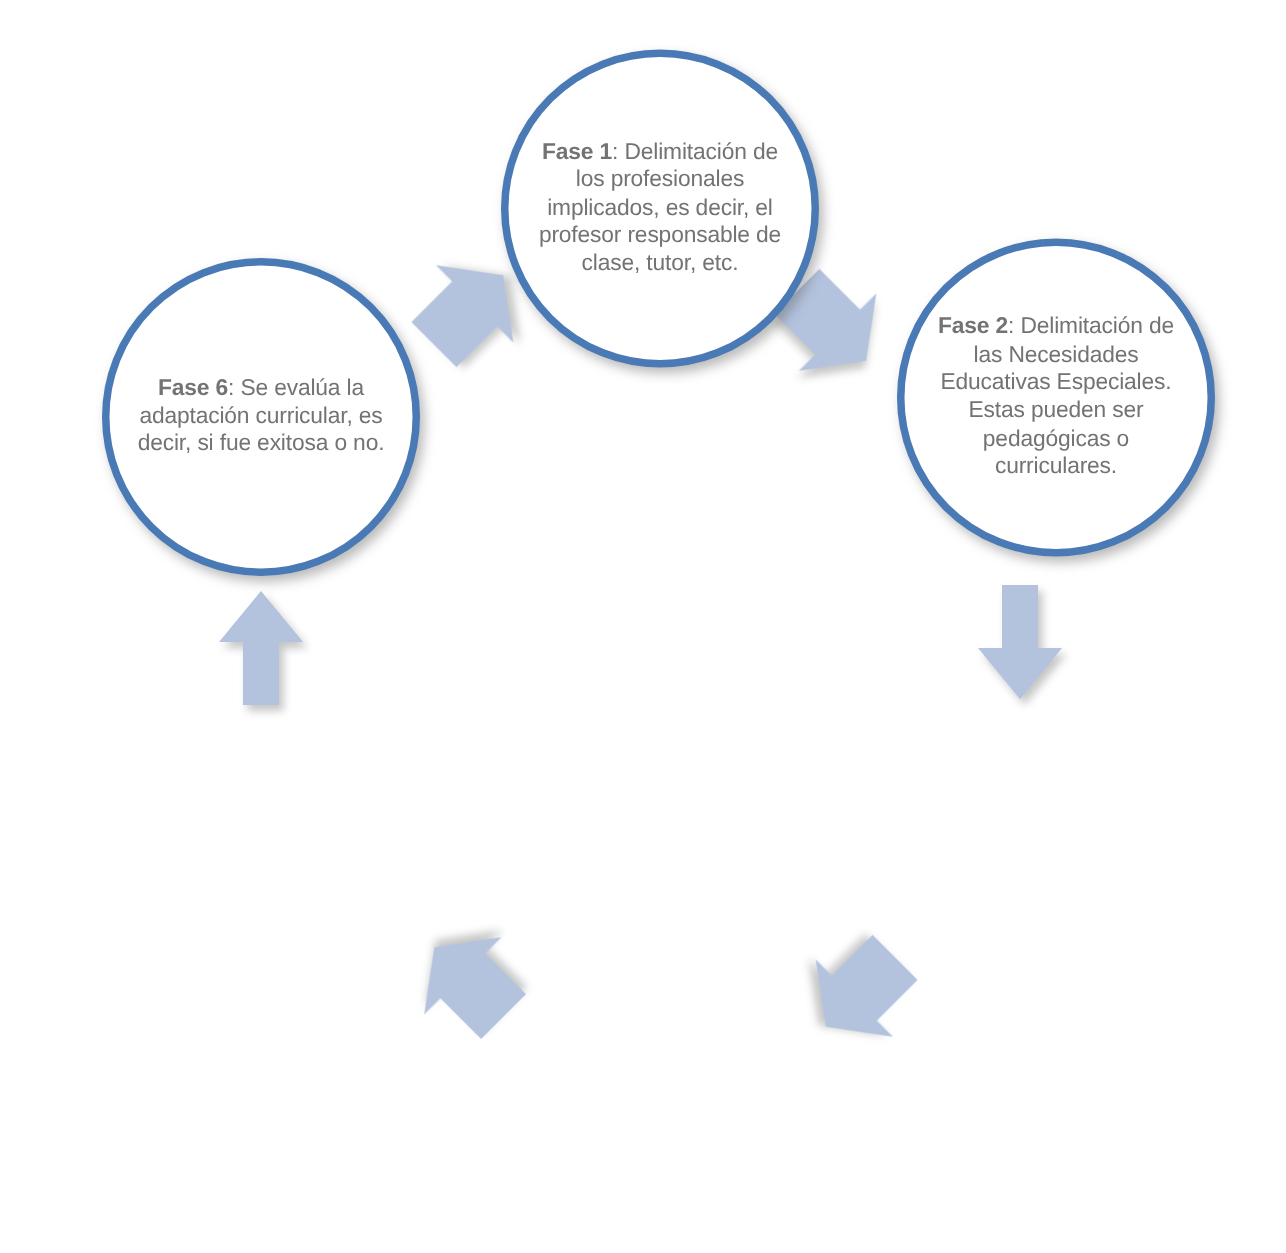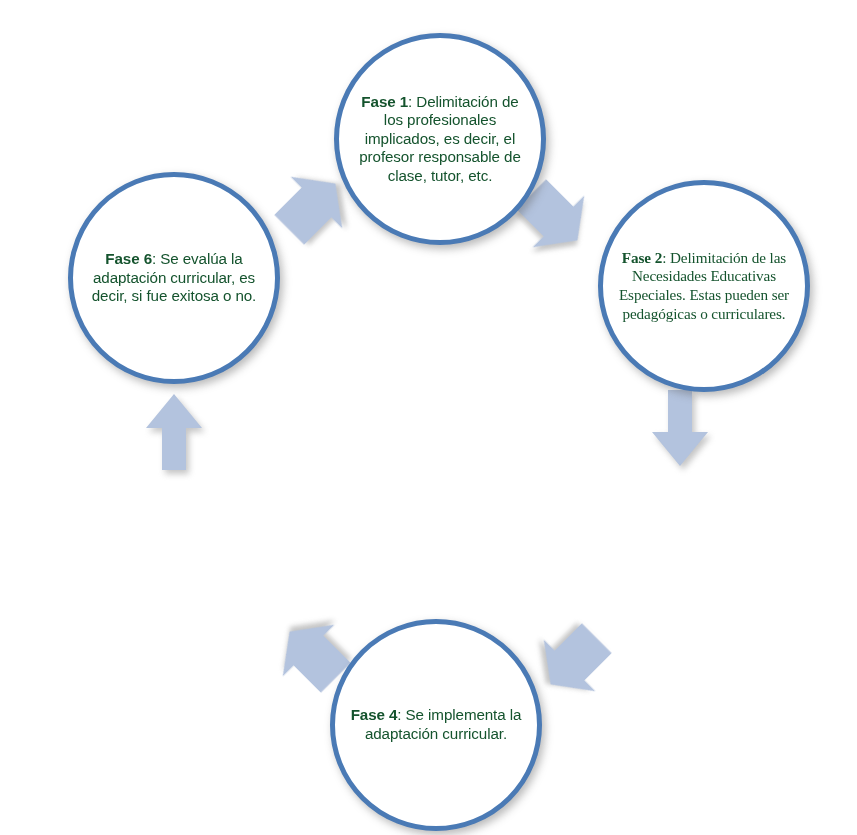--- a/index.html
+++ b/index.html
@@ -25,21 +25,21 @@
     border-radius: 50%;
     background: #ffffff;
     border: 5px solid #4a7ab5;
     display: flex;
     align-items: center;
     justify-content: center;
     filter: drop-shadow(3px 4px 4px rgba(90, 90, 90, 0.42));
   }
   .phase-text {
     text-align: center;
-    color: #14532d;
+    color: #737373;
     font-size: 15.2px;
     line-height: 1.22;
     letter-spacing: -0.1px;
     padding: 0 12px;
     box-sizing: border-box;
     width: 100%;
   }
   .phase-label {
     font-weight: bold;
   }
@@ -105,32 +105,27 @@
       </g>
     </svg>
   </div>
 
   <div class="phase-node" style="left:334px; top:33px; width:212px; height:212px;">
     <div class="phase-text">
       <span class="phase-label">Fase 1</span><span class="phase-sep">:</span><span class="phase-body"> Delimitación de los profesionales implicados, es decir, el profesor responsable de clase, tutor, etc.</span>
     </div>
   </div>
 
-  <div class="phase-node" style="left:598px; top:180px; width:212px; height:212px;font-family:Liberation Serif, serif;">
+  <div class="phase-node" style="left:598px; top:159px; width:212px; height:212px;">
     <div class="phase-text">
       <span class="phase-label">Fase 2</span><span class="phase-sep">:</span><span class="phase-body"> Delimitación de las Necesidades Educativas Especiales. Estas pueden ser pedagógicas o curriculares.</span>
     </div>
   </div>
 
 
-  <div class="phase-node" style="left:330px; top:619px; width:212px; height:212px;">
-    <div class="phase-text">
-      <span class="phase-label">Fase 4</span><span class="phase-sep">:</span><span class="phase-body"> Se implementa la adaptación curricular.</span>
-    </div>
-  </div>
 
 
   <div class="phase-node" style="left:68px; top:172px; width:212px; height:212px;justify-content:flex-end;">
     <div class="phase-text">
       <span class="phase-label">Fase 6</span><span class="phase-sep">:</span><span class="phase-body"> Se evalúa la adaptación curricular, es decir, si fue exitosa o no.</span>
     </div>
   </div>
 
 </div>
 

